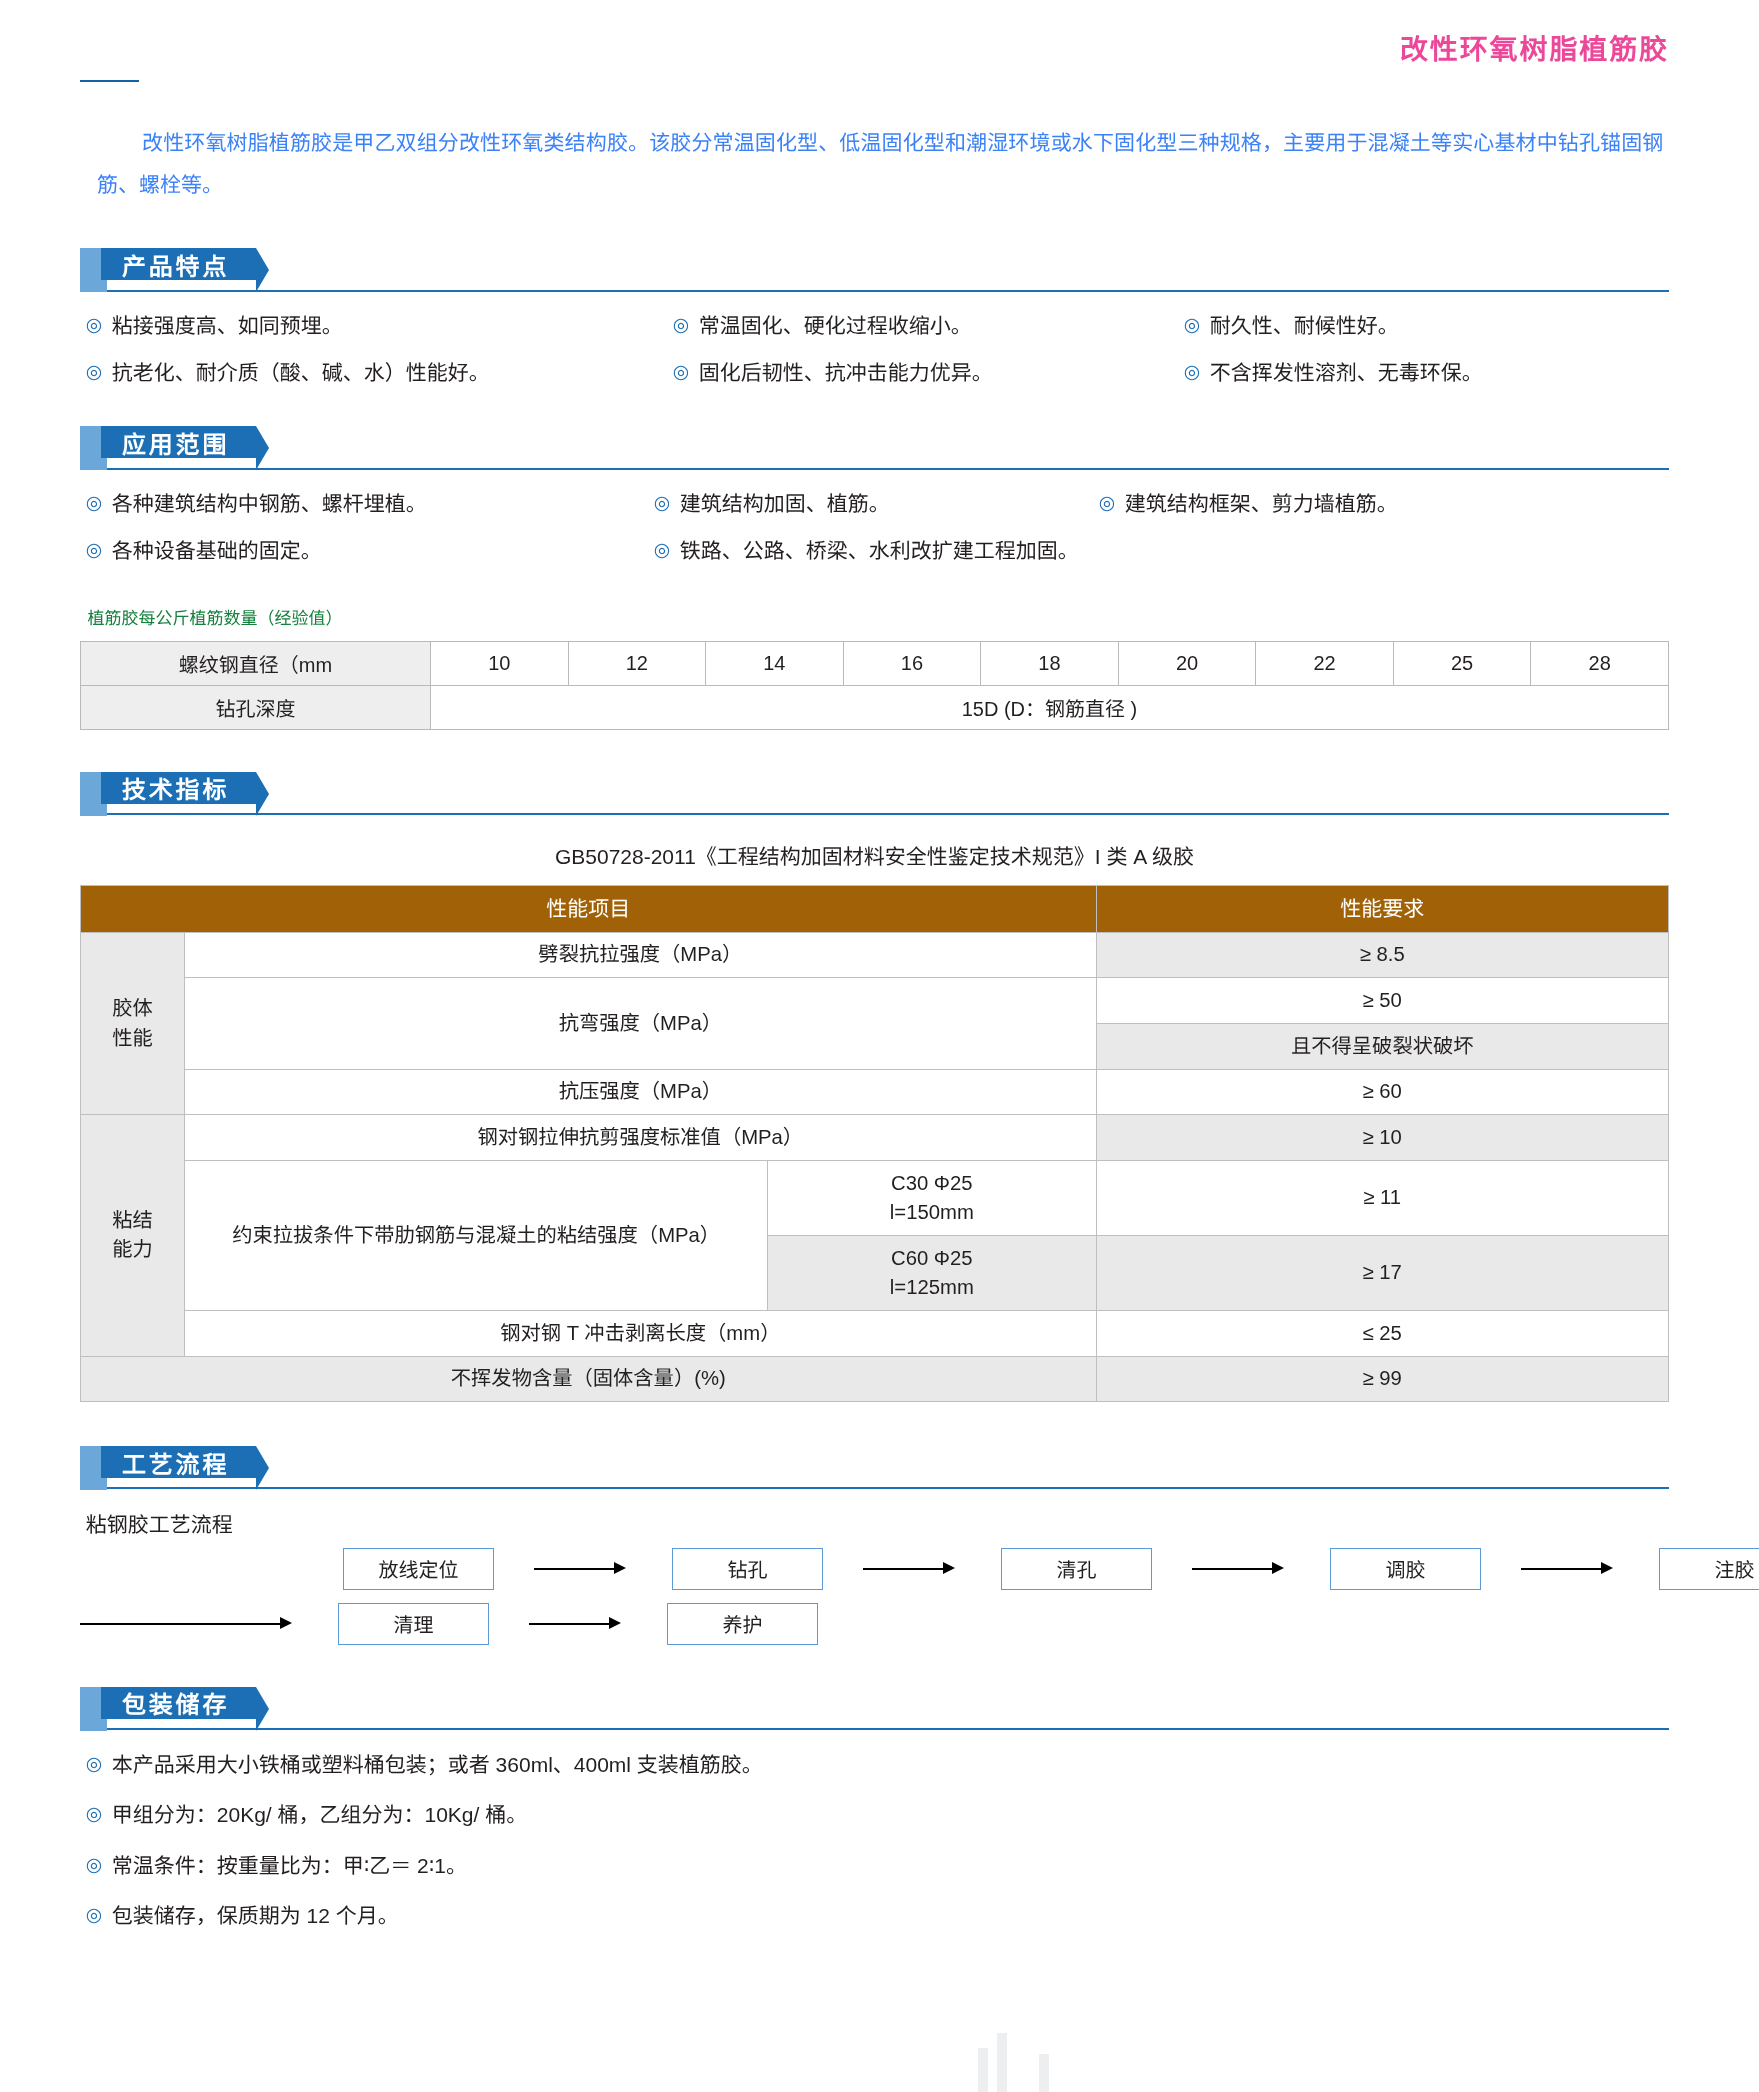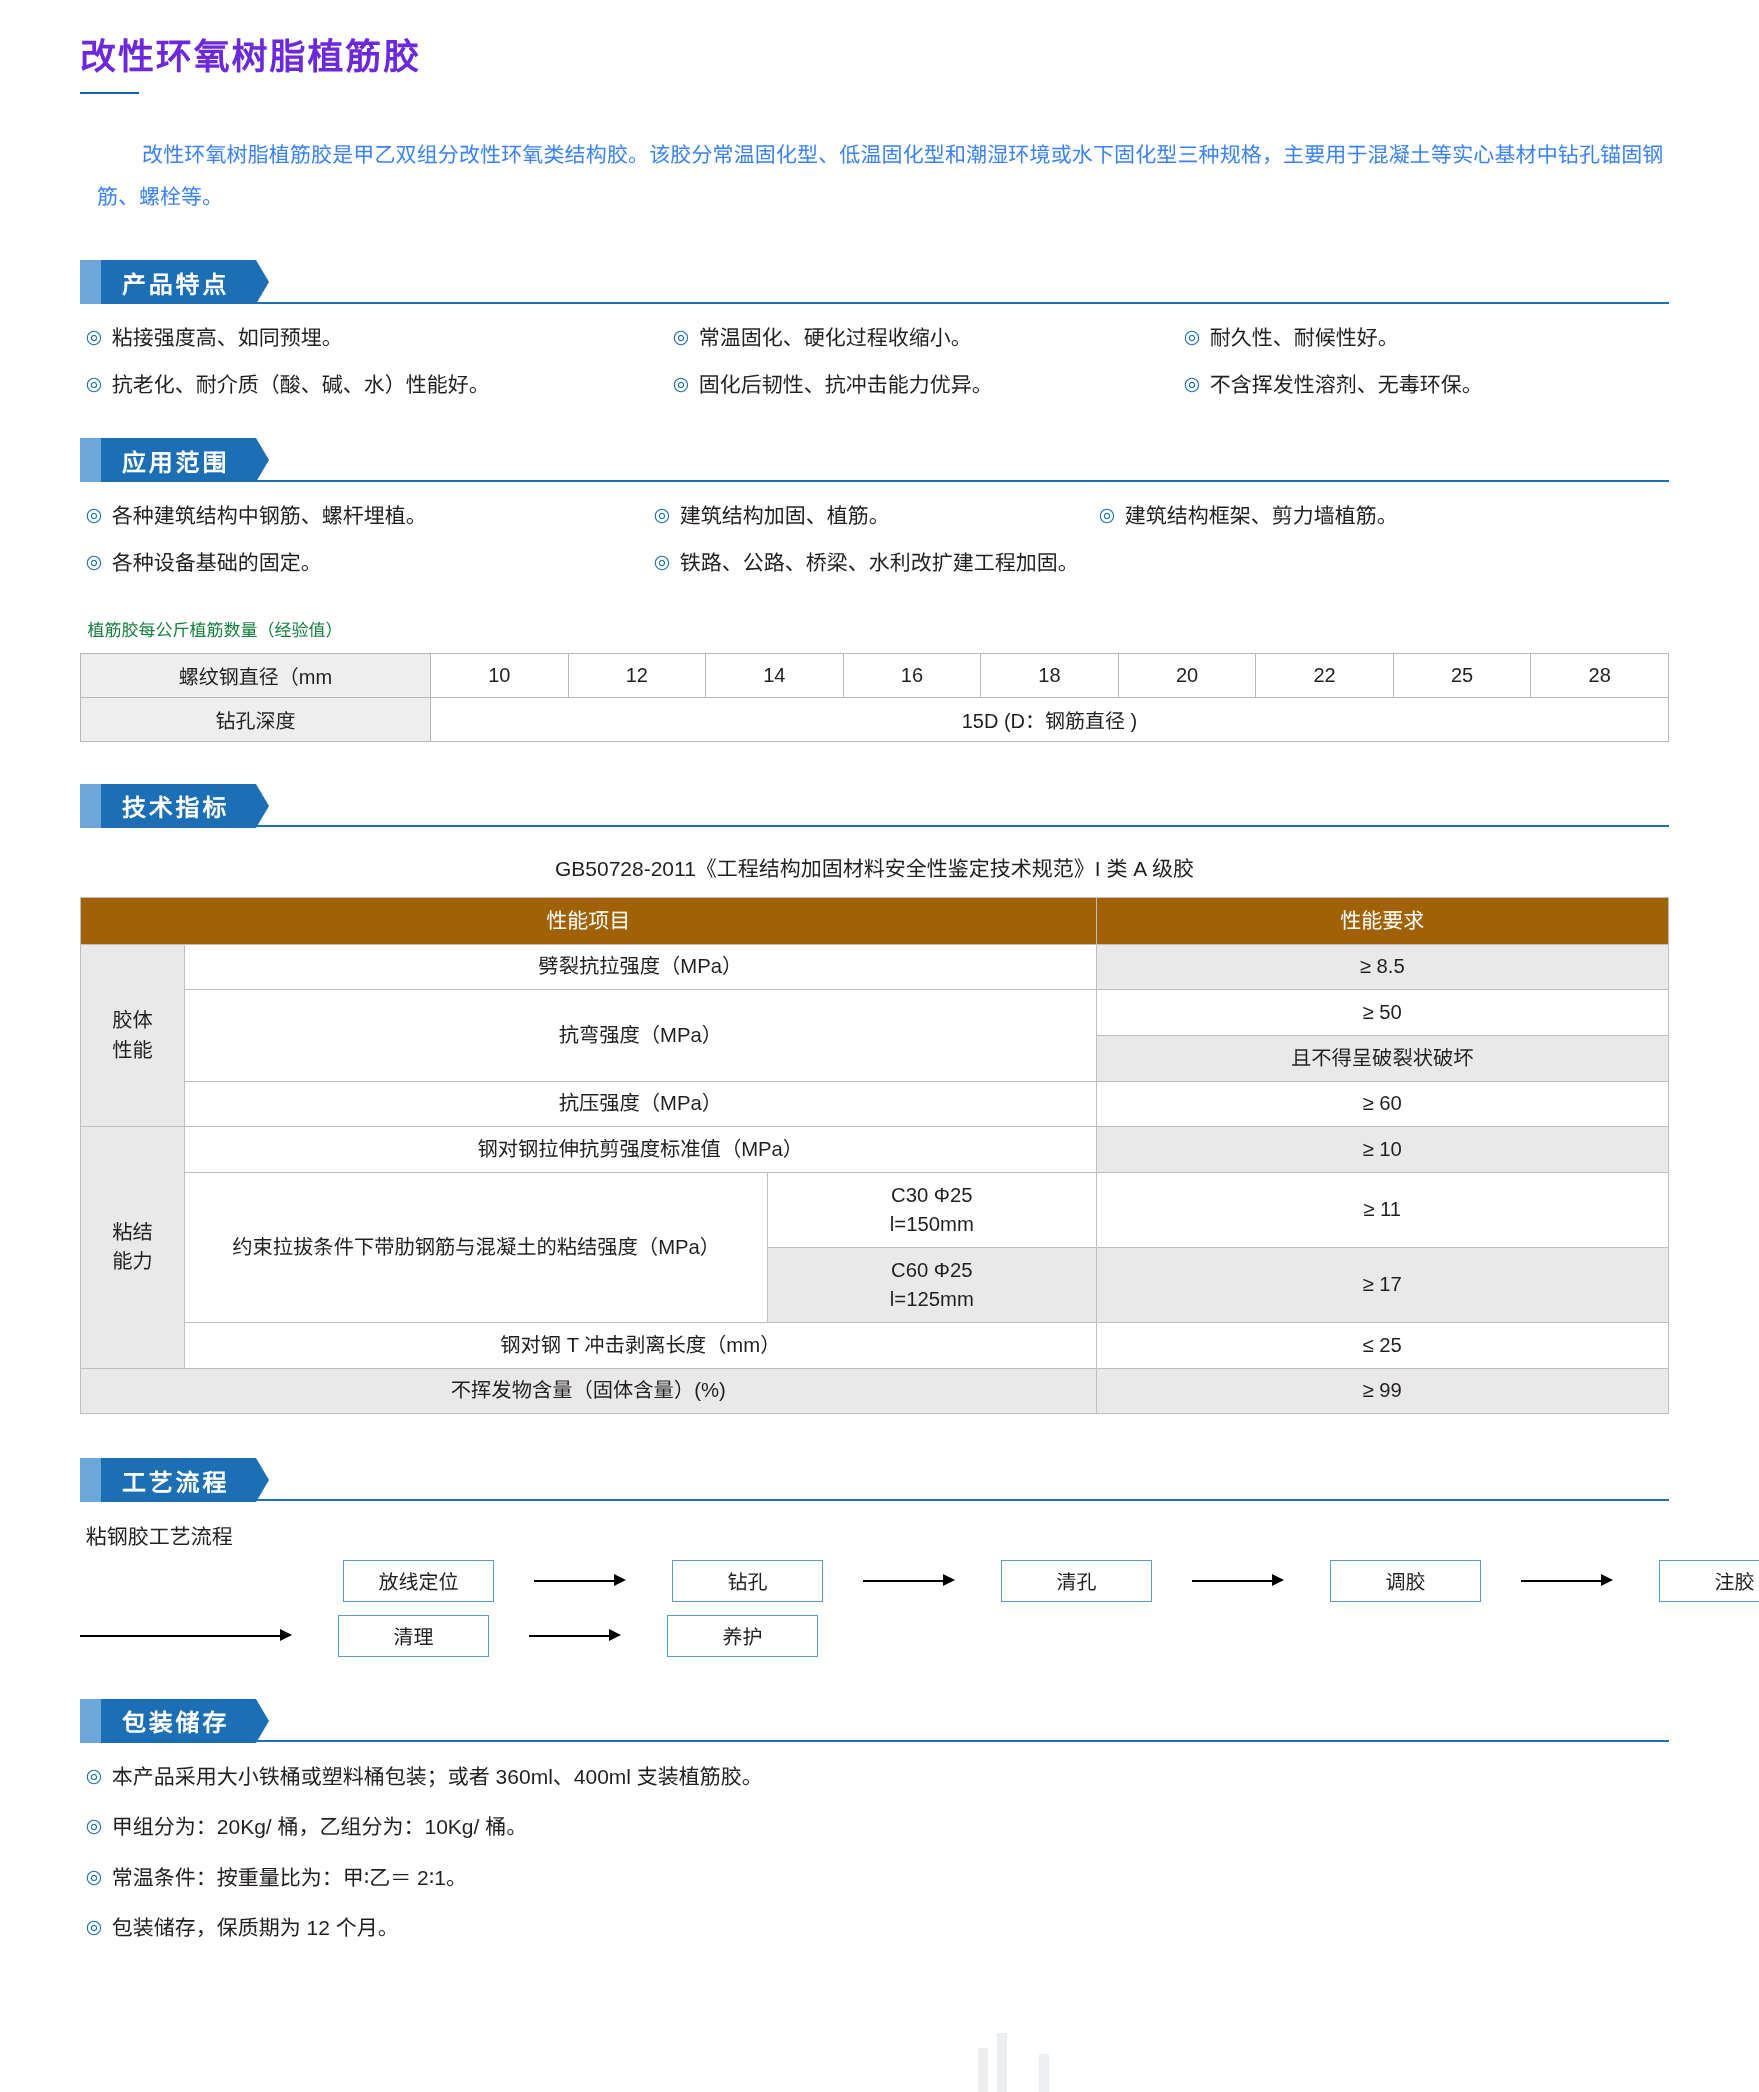--- a/index.html
+++ b/index.html
@@ -13,26 +13,27 @@
     font-family: "Liberation Sans", "DejaVu Sans", sans-serif;
     color: #231f20;
     position: relative;
   }
   .page {
     padding: 0 90px 0 80px;
   }
 
   
   .doc-title {
-    font-size: 36px;
+    font-size: 28px;
     font-weight: bold;
-    color: #6d28d9;
+    color: #ec4899;
     letter-spacing: 1.9px;
     padding-top: 26.5px;
     margin: 0 0 13.2px 0;
+    text-align: right;
   }
   .title-rule {
     width: 59px;
     height: 2.8px;
     background: #1464a5;
     margin-bottom: 40px;
   }
 
   
   .intro {
@@ -47,21 +48,21 @@
   
   .section-head {
     position: relative;
     height: 45px;
     margin-bottom: 17px;
   }
   .ribbon {
     position: absolute;
     left: 21px;
     top: 0;
-    height: 44px;
+    height: 32px;
     background: #1c6fb5;
     color: #ffffff;
     font-size: 24px;
     font-weight: bold;
     letter-spacing: 2.8px;
     display: flex;
     align-items: center;
     padding: 0 26.5px 0 21px;
     z-index: 3;
   }

